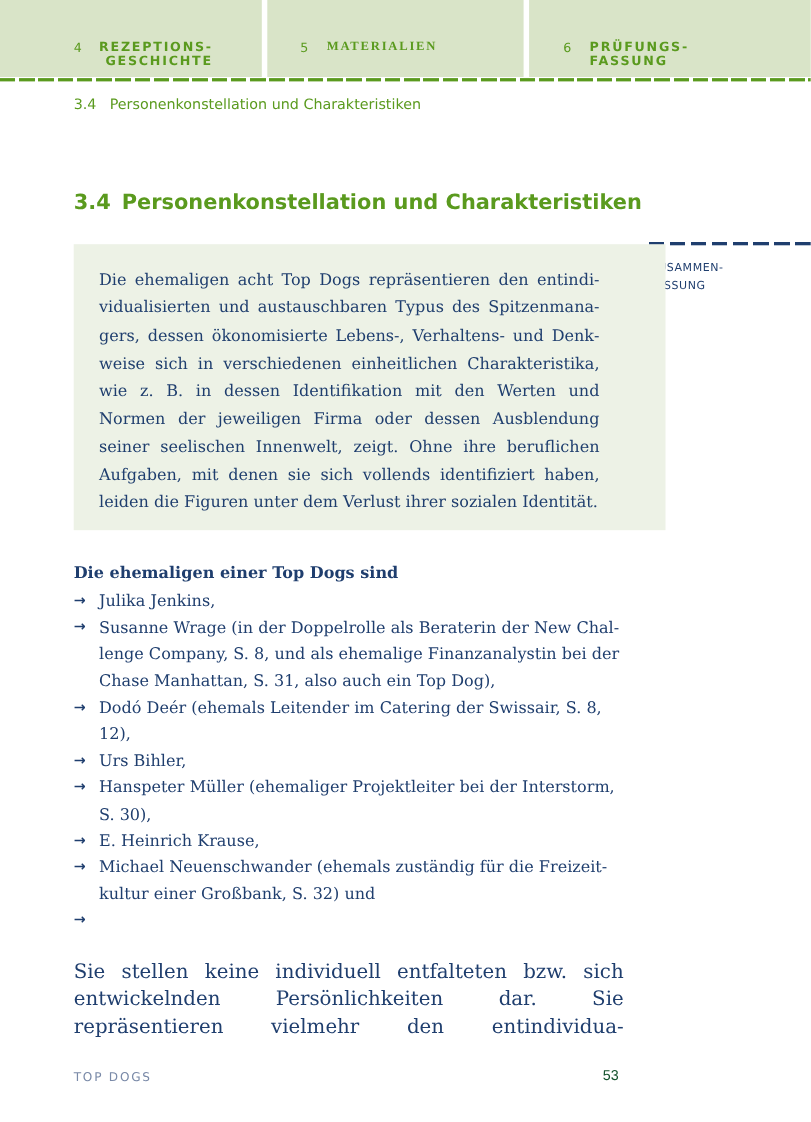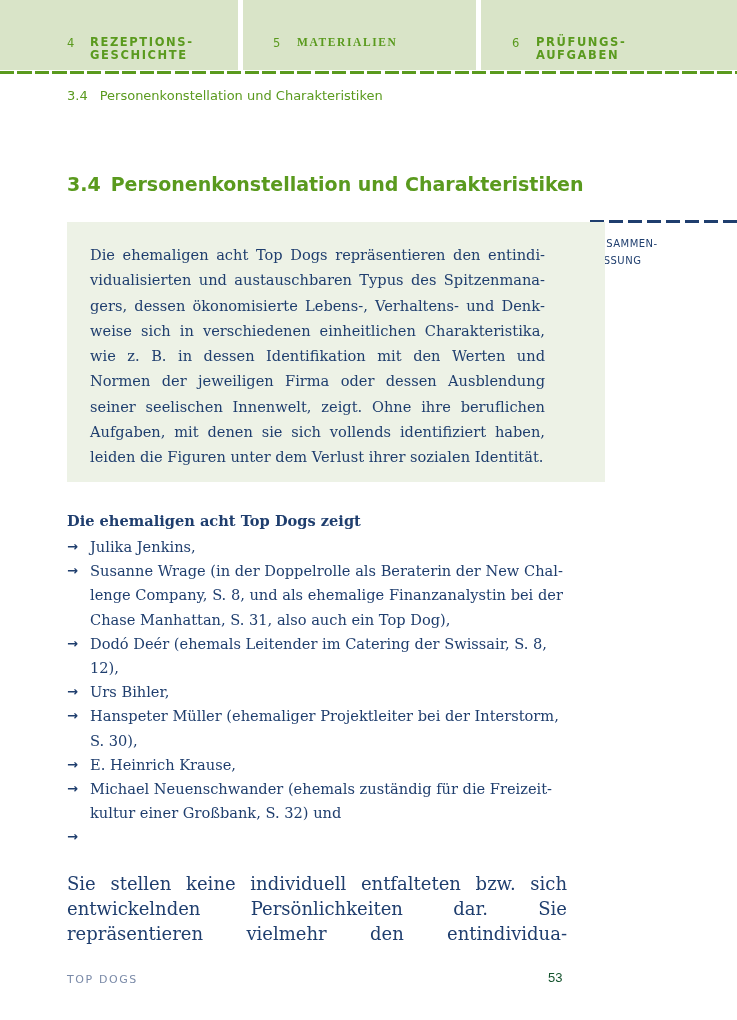--- a/index.html
+++ b/index.html
@@ -26,52 +26,52 @@
   .body-para { position:absolute; left:67px; top:871px; width:500px; font-family:"DejaVu Serif", serif; font-size:18px; line-height:25px; color:#1f3e6e; text-align:justify; text-align-last:justify; }
   .footer-title { position:absolute; left:67px; top:973px; font-size:11px; letter-spacing:1.6px; color:#7a8aa8; font-family:"DejaVu Sans", sans-serif; }
   .page-num { position:absolute; left:548px; top:970px; font-size:13px; color:#14532d; font-family:Liberation Sans, sans-serif; }
 </style>
 </head>
 <body>
 
 <div class="tabs">
   <div class="tab" style="left:0;width:238px;">
     <span class="num" style="left:67px;">4</span>
-    <span class="lbl" style="left:90px;">REZEPTIONS-
+    <span class="lbl" style="left:90px;text-align:right;">REZEPTIONS-
 GESCHICHTE</span>
   </div>
   <div class="tab" style="left:243px;width:233px;">
     <span class="num" style="left:30px;">5</span>
     <span class="lbl" style="left:54px;font-family:Liberation Serif, serif;">MATERIALIEN</span>
   </div>
   <div class="tab" style="left:481px;width:256px;">
     <span class="num" style="left:31px;">6</span>
     <span class="lbl" style="left:55px;">PRÜFUNGS-
-AUFGABEN</span>
+FASSUNG</span>
   </div>
 </div>
 <div class="dash-line"></div>
 
 <div class="running-head">
   <span>3.4</span><span class="sp"></span><span>Personenkonstellation und Charakteristiken</span>
 </div>
 
 <div class="section-title">
   <span>3.4</span><span class="sp"></span><span>Personenkonstellation und Charakteristiken</span>
 </div>
 
 <div class="side-dash"></div>
 <div class="side-label">ZUSAMMEN-
 FASSUNG</div>
 
 <div class="summary-box">
   <div class="summary-text">Die ehemaligen acht Top Dogs repräsentieren den entindi­vidualisierten und austauschbaren Typus des Spitzenmana­gers, dessen ökonomisierte Lebens-, Verhaltens- und Denk­weise sich in verschiedenen einheitlichen Charakteristika, wie z. B. in dessen Identifikation mit den Werten und Normen der jeweiligen Firma oder dessen Ausblendung seiner seeli­schen Innenwelt, zeigt. Ohne ihre beruflichen Aufgaben, mit denen sie sich vollends identifiziert haben, leiden die Figuren unter dem Verlust ihrer sozialen Identität.</div>
 </div>
 
-<div class="list-heading">Die ehemaligen acht Top Dogs zeigt</div>
+<div class="list-heading">Die ehemaligen einer Top Dogs sind</div>
 <ul class="char-list">
   <li><span class="arrow">→</span><span>Julika Jenkins,</span></li>
   <li><span class="arrow">→</span><span>Susanne Wrage (in der Doppelrolle als Beraterin der New Chal­lenge Company, S. 8, und als ehemalige Finanzanalystin bei der Chase Manhattan, S. 31, also auch ein Top Dog),</span></li>
   <li><span class="arrow">→</span><span>Dodó Deér (ehemals Leitender im Catering der Swissair, S. 8, 12),</span></li>
   <li><span class="arrow">→</span><span>Urs Bihler,</span></li>
   <li><span class="arrow">→</span><span>Hanspeter Müller (ehemaliger Projektleiter bei der Interstorm, S. 30),</span></li>
   <li><span class="arrow">→</span><span>E. Heinrich Krause,</span></li>
   <li><span class="arrow">→</span><span>Michael Neuenschwander (ehemals zuständig für die Freizeit­kultur einer Großbank, S. 32) und</span></li>
   <li><span class="arrow">→</span></li>
 </ul>

